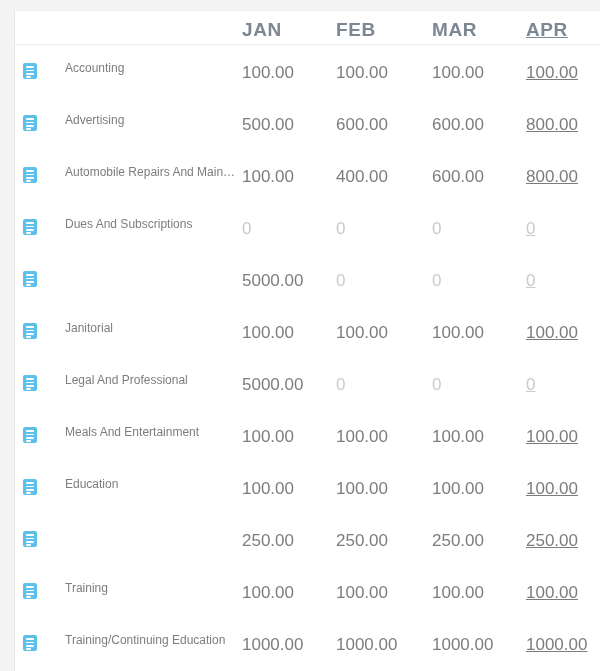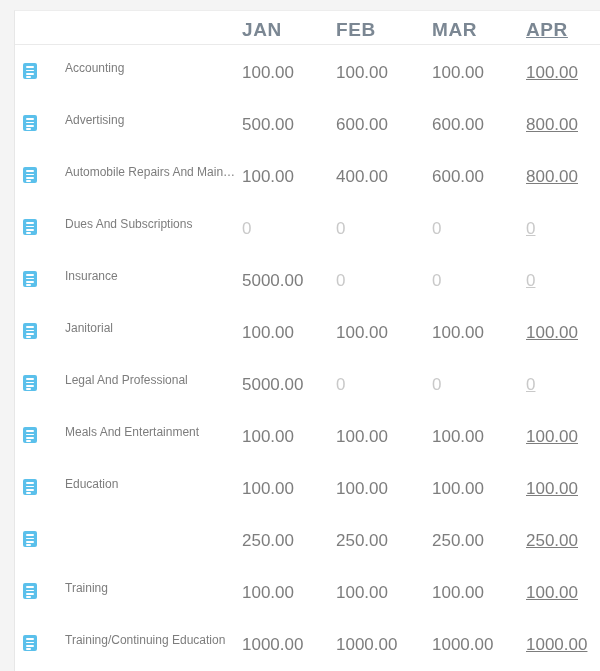--- a/index.html
+++ b/index.html
@@ -173,21 +173,20 @@
           <span class="cell c2 zero">0</span>
           <span class="cell c3 zero">0</span>
         </div>
         <div class="row">
           <span class="row-icon">
             <i class="l1"></i>
             <i class="l2"></i>
             <i class="l3"></i>
             <i class="l4"></i>
           </span>
-          <span class="row-label">Insurance</span>
           <span class="cell c0">5000.00</span>
           <span class="cell c1 zero">0</span>
           <span class="cell c2 zero">0</span>
           <span class="cell c3 zero">0</span>
         </div>
         <div class="row">
           <span class="row-icon">
             <i class="l1"></i>
             <i class="l2"></i>
             <i class="l3"></i>

